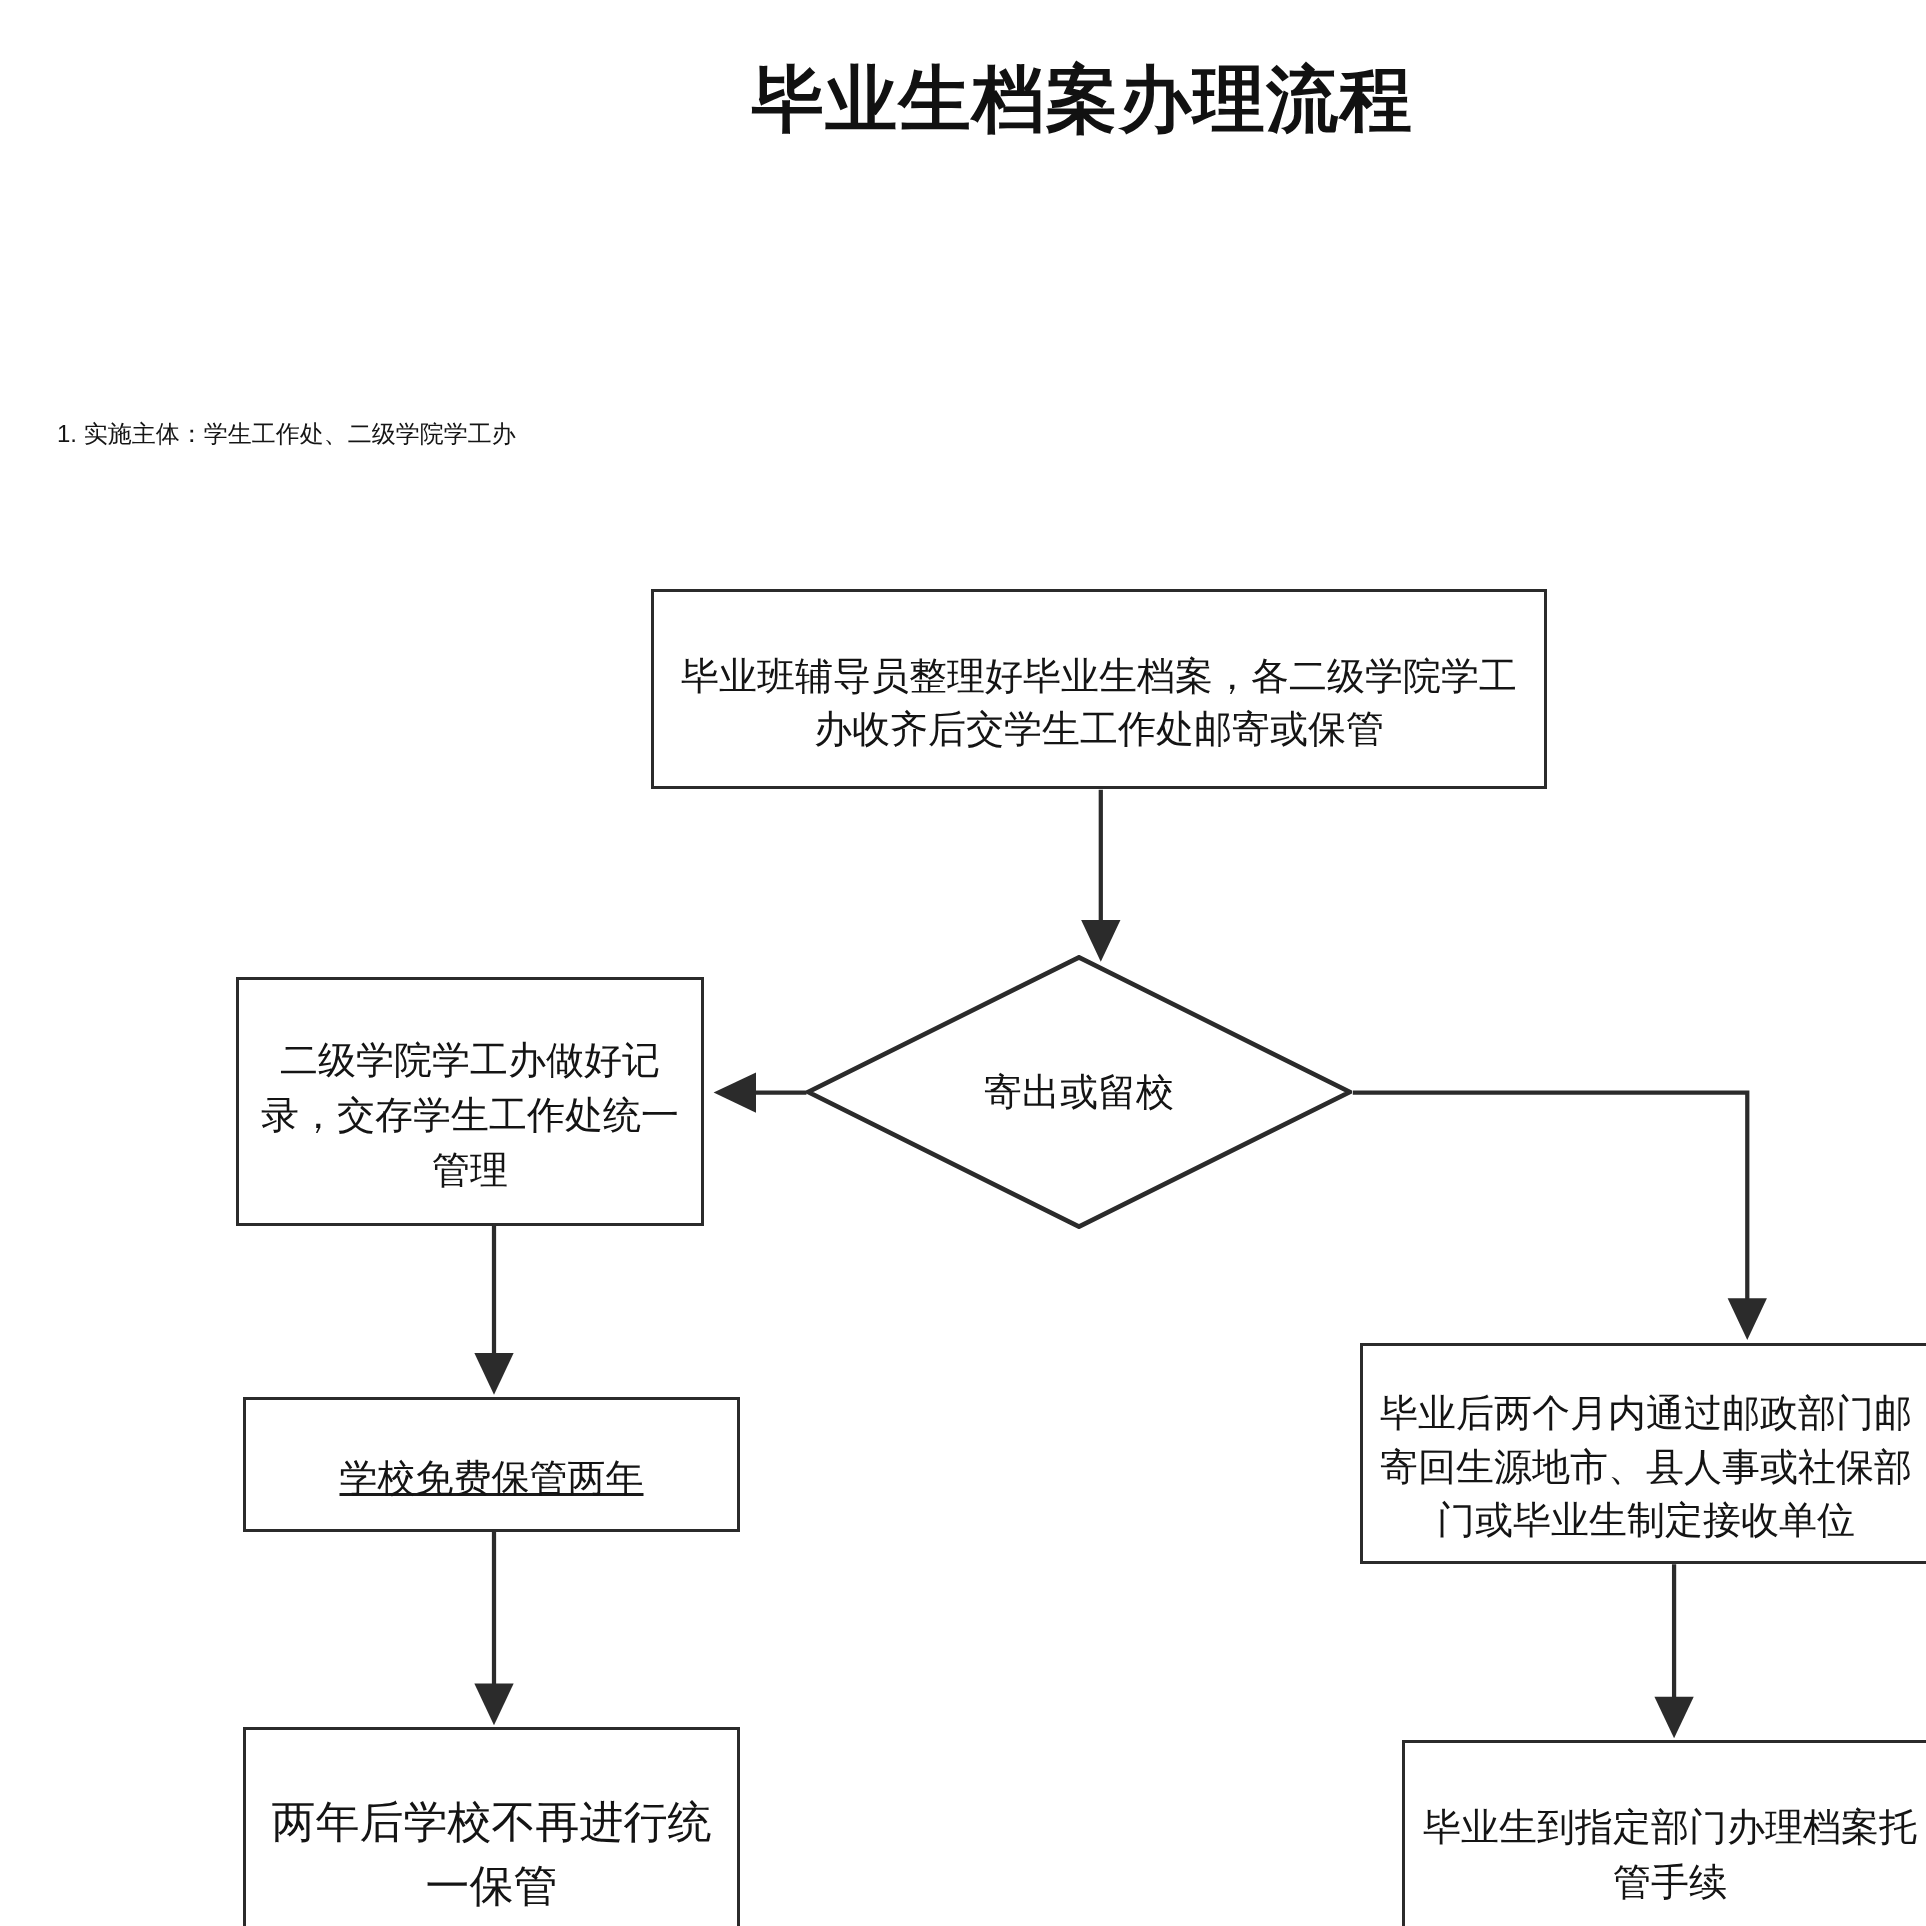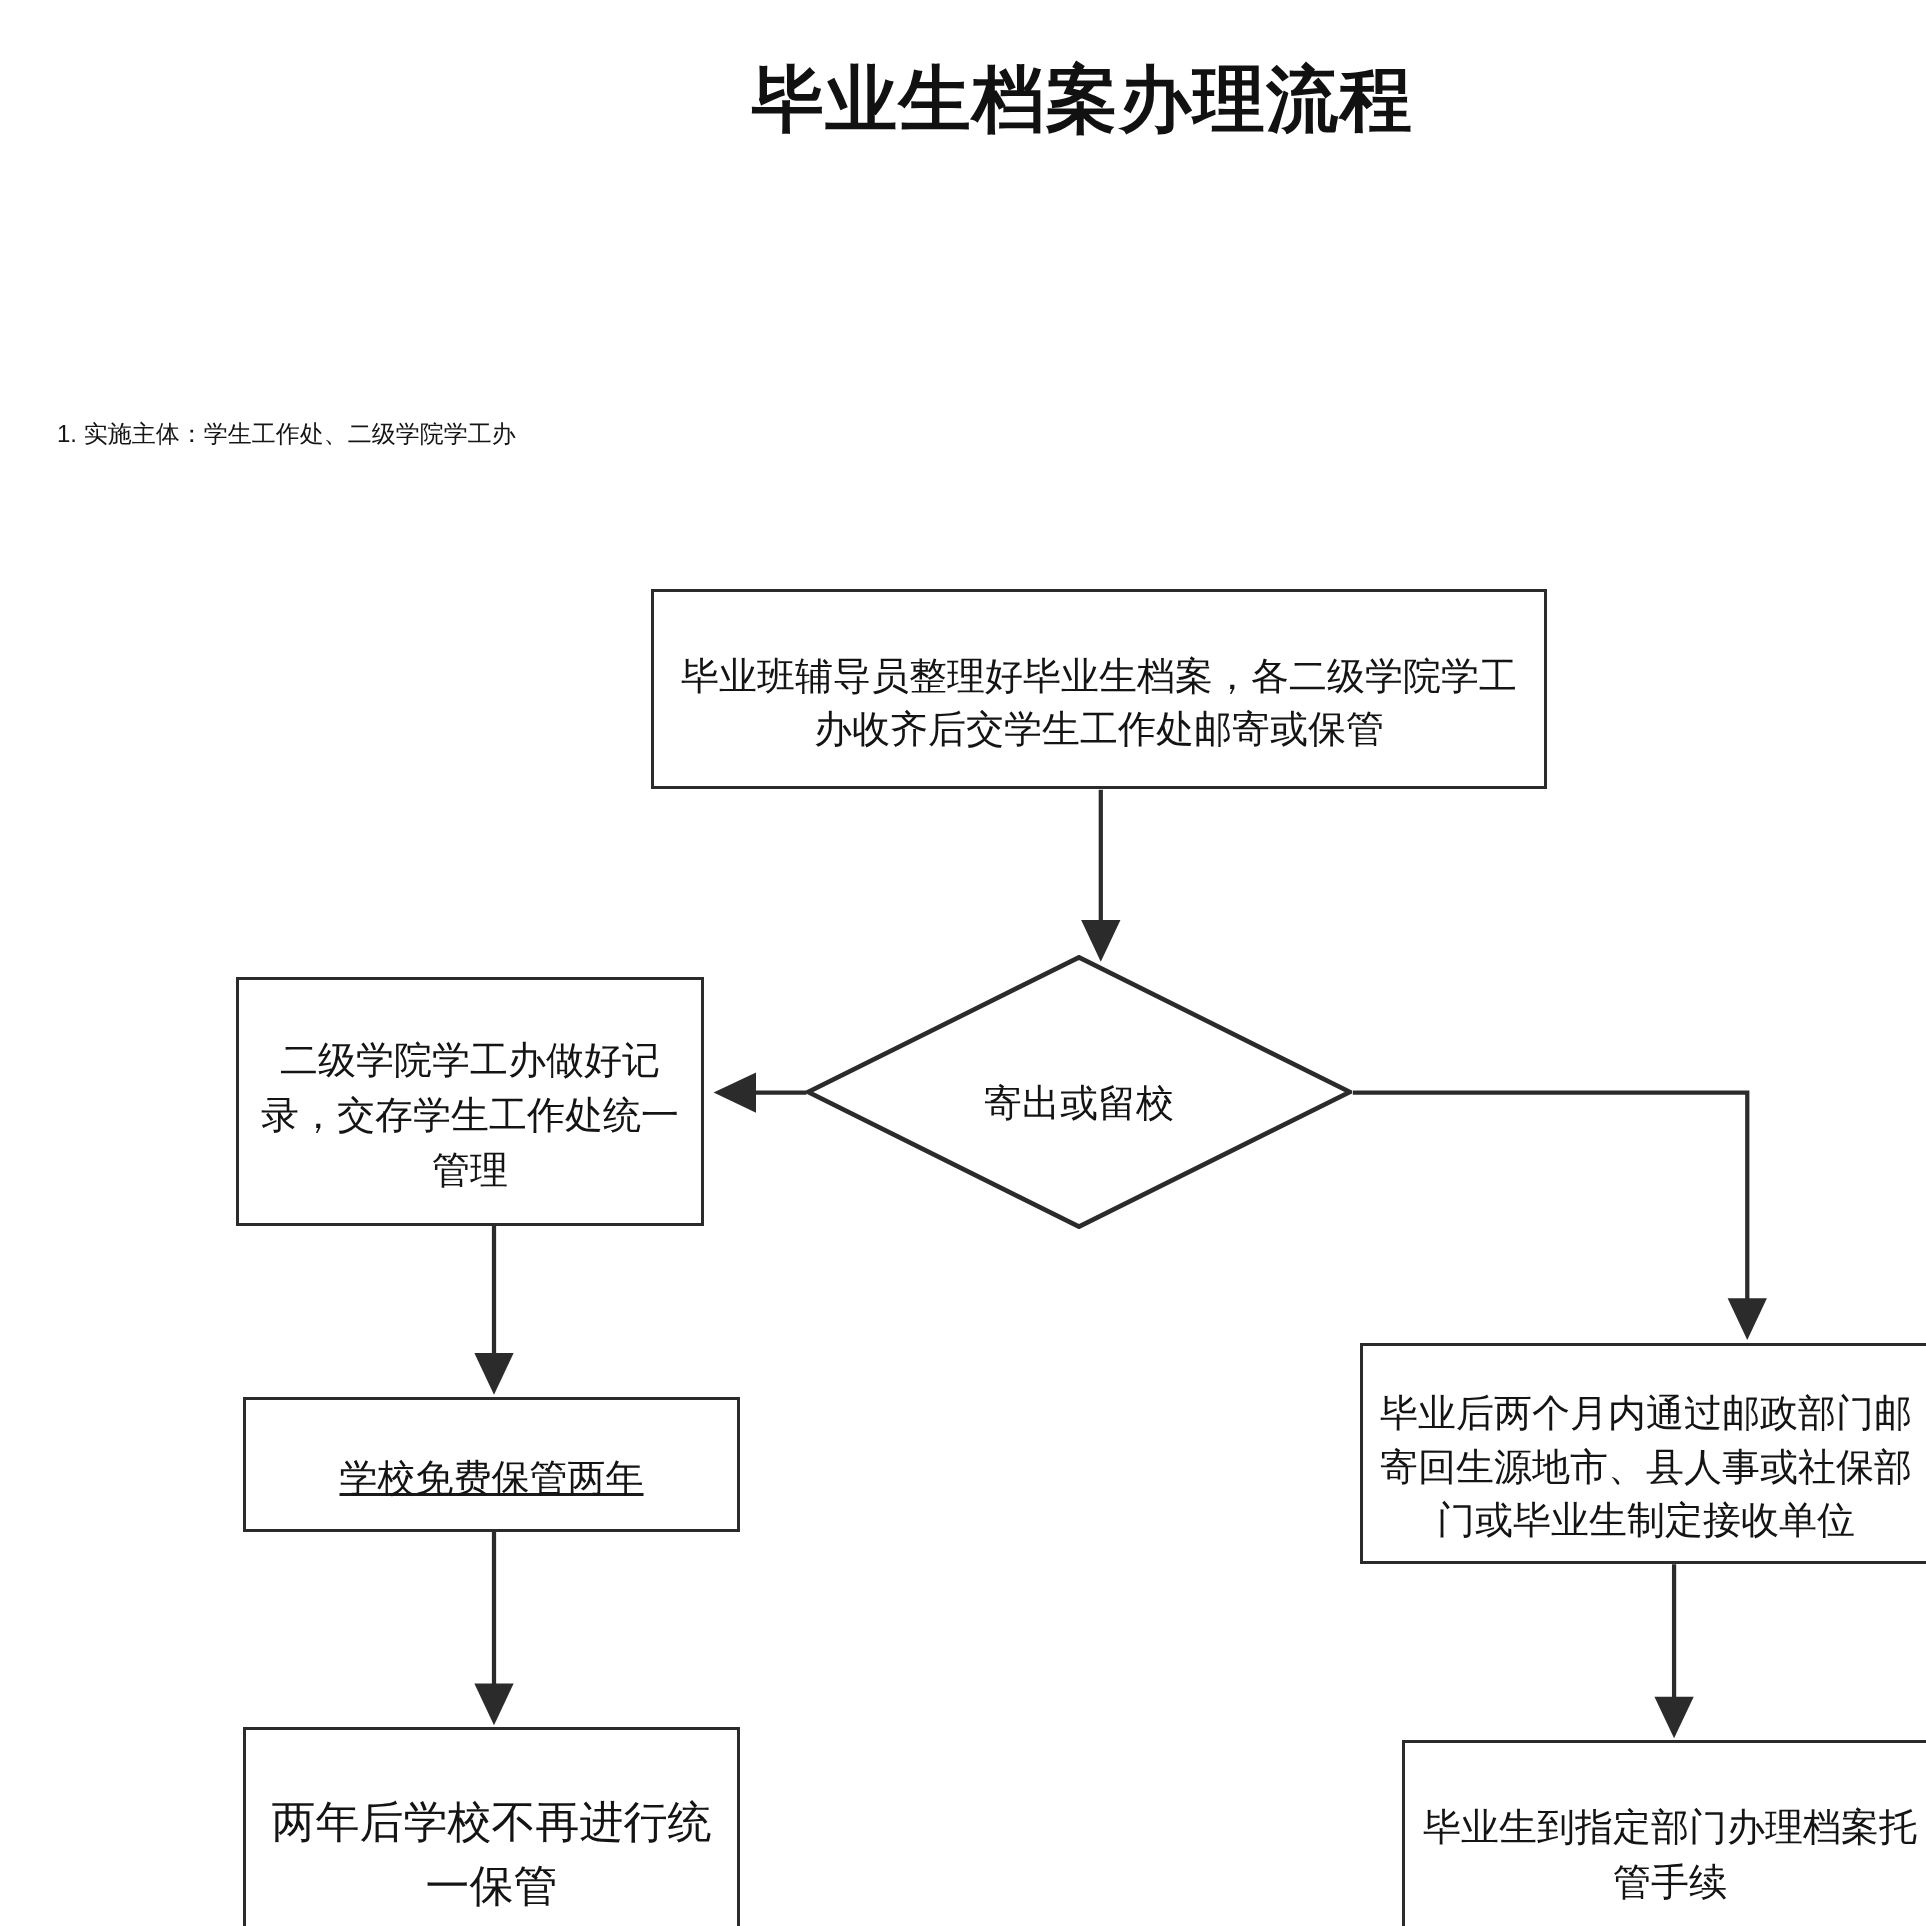--- a/index.html
+++ b/index.html
@@ -100,21 +100,21 @@
   #node-decision .diamond-svg {
     position: absolute;
     left: 0; top: 0;
     width: 100%;
     height: 100%;
     display: block;
   }
   #node-decision .diamond-label {
     position: absolute;
     left: 0;
-    top: 11px;
+    top: 0;
     width: 100%;
     height: 100%;
     display: flex;
     align-items: center;
     justify-content: center;
     font-family: "Liberation Serif", "DejaVu Serif", serif;
     font-size: 38px;
     color: #141414;
     white-space: nowrap;
   }

